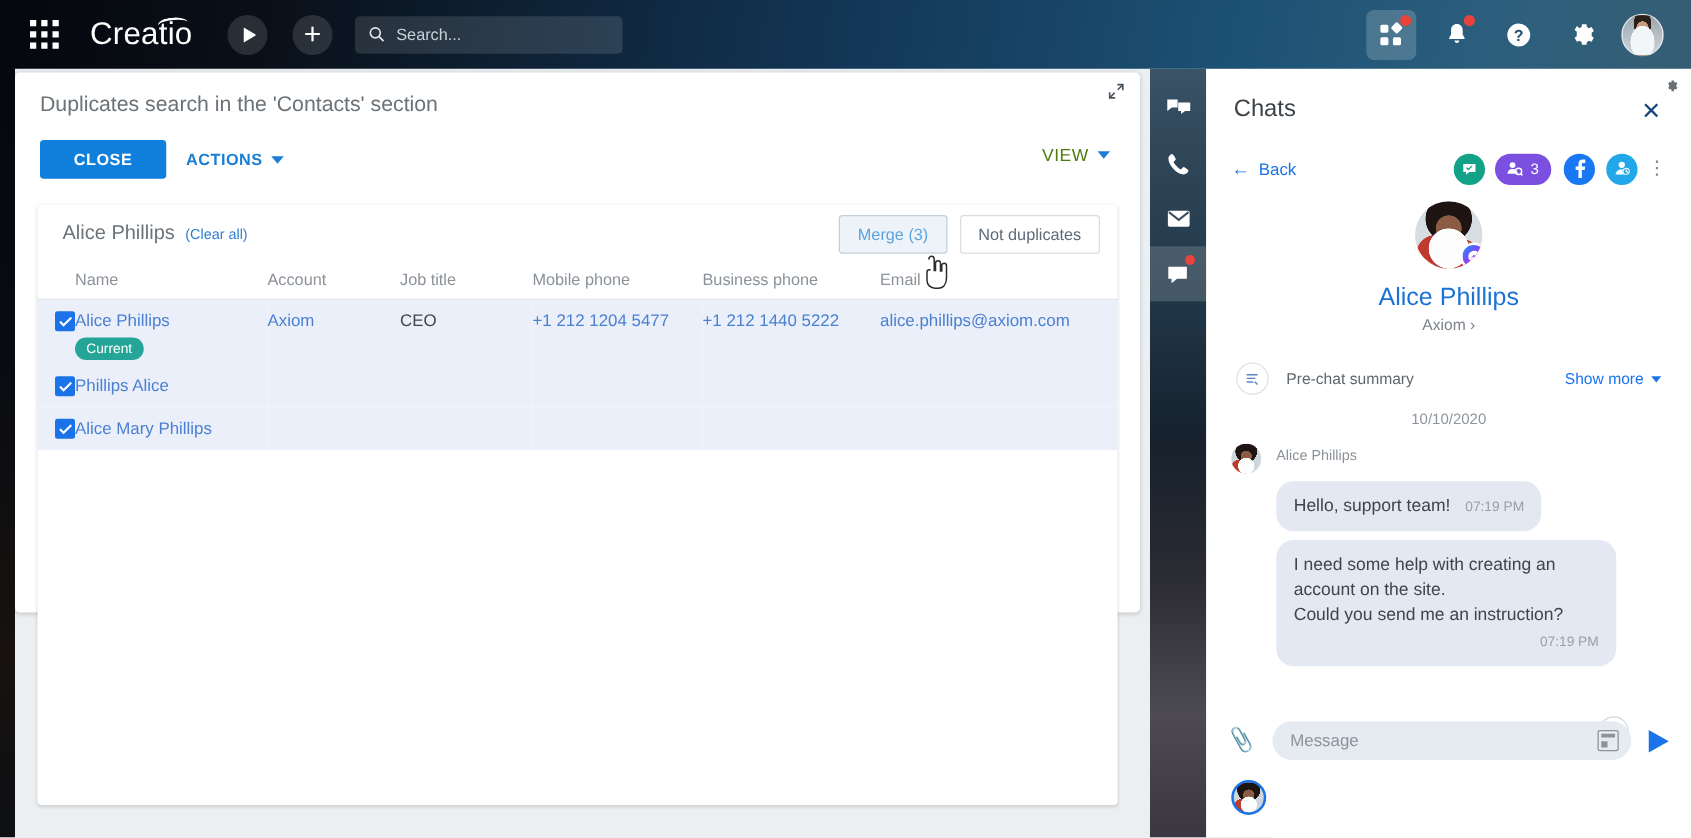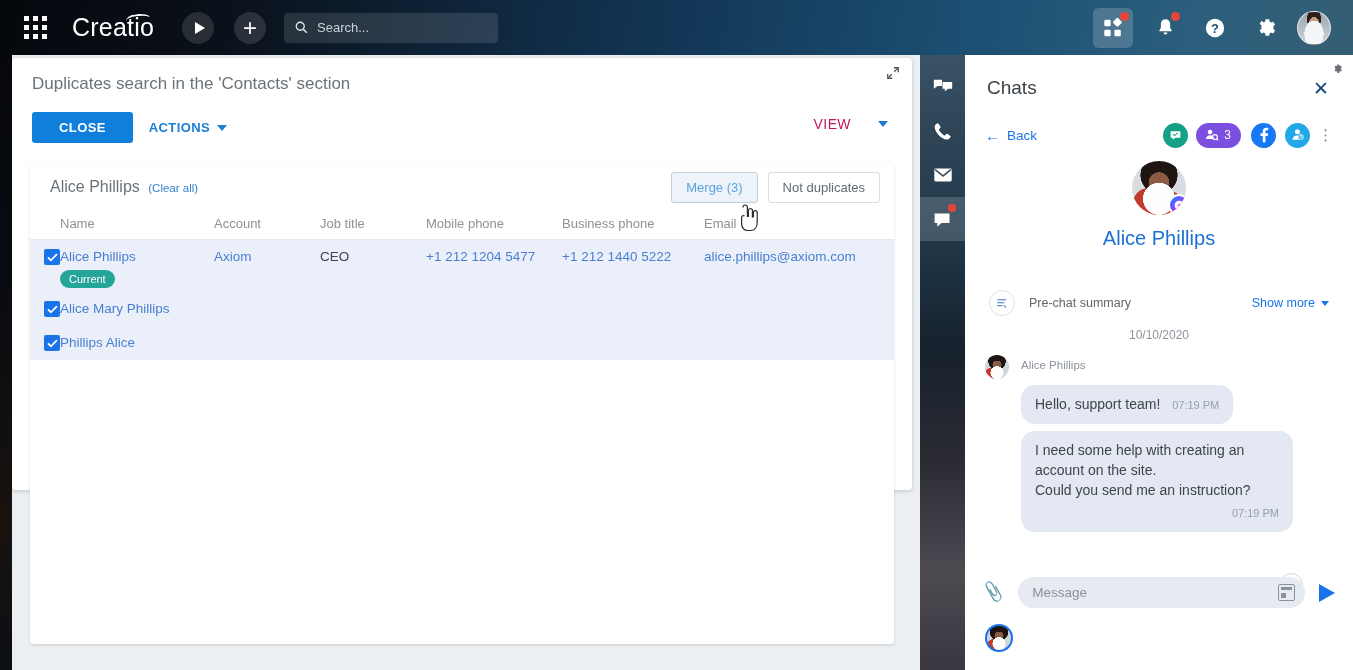--- a/index.html
+++ b/index.html
@@ -78,23 +78,23 @@
   .modal-tools { position: absolute; left: 20px; top: 54px; display:flex; align-items:center; }
   .btn-close {
     background: #0f7fdb; color:#fff; border:0; border-radius:3px;
     font-size: 13px; font-weight: bold; letter-spacing:.4px; padding: 8px 27px; cursor:pointer;
     font-family:"Liberation Sans",sans-serif;
   }
   .btn-actions { margin-left: 16px; color:#1a7fd4; font-size:13px; font-weight:bold;
     letter-spacing:.4px; cursor:pointer; display:flex; align-items:center; background:none;border:0;
     font-family:"Liberation Sans",sans-serif;}
   .caret { margin-left:7px; width:0;height:0;border-left:5px solid transparent;border-right:5px solid transparent;border-top:6px solid #1a7fd4;}
-  .btn-view { position:absolute; right: 24px; top: 58px; color:#be185d; font-size:14px;
+  .btn-view { position:absolute; right: 24px; top: 58px; color:#4d7c0f; font-size:14px;
     letter-spacing:.4px; cursor:pointer; display:flex; align-items:center; background:none;border:0;
-    font-family:"Liberation Sans",sans-serif;gap:20px;}
+    font-family:"Liberation Sans",sans-serif;}
 
   
   .dup-card { position:absolute; left:18px; top:106px; width:864px; height:480px;
      background:#fff; border-radius:3px; box-shadow: 0 1px 3px rgba(0,0,0,.14); }
   .dup-head { position:relative; height:46px; padding: 14px 0 0 20px; }
   .dup-group { font-size:16px; color:#6b7278; }
   .dup-clear { font-size:11.5px; color:#2f7fd1; margin-left:4px; cursor:pointer; }
   .dup-actions { position:absolute; right:14px; top:8px; display:flex; }
   .pill {
     font-size:13px; padding:7px 14px; border-radius:3px; background:#fff; cursor:pointer;
@@ -376,39 +376,39 @@
 
           <tr class="rowsel">
             <td class="col-cb">
               <div class="cb">
                 <svg width="11" height="11" viewBox="0 0 12 12">
                   <path d="M1.6 6.3l2.6 2.7L10.4 2.8" fill="none" stroke="#fff" stroke-width="1.9" stroke-linecap="round"></path>
                 </svg>
               </div>
             </td>
             <td>
-              <span class="lnk">Alice Mary Phillips</span>
+              <span class="lnk">Phillips Alice</span>
             </td>
             <td></td>
             <td></td>
             <td></td>
             <td></td>
             <td></td>
           </tr>
 
           <tr class="rowsel">
             <td class="col-cb">
               <div class="cb">
                 <svg width="11" height="11" viewBox="0 0 12 12">
                   <path d="M1.6 6.3l2.6 2.7L10.4 2.8" fill="none" stroke="#fff" stroke-width="1.9" stroke-linecap="round"></path>
                 </svg>
               </div>
             </td>
             <td>
-              <span class="lnk">Phillips Alice</span>
+              <span class="lnk">Alice Mary Phillips</span>
             </td>
             <td></td>
             <td></td>
             <td></td>
             <td></td>
             <td></td>
           </tr>
         </tbody>
       </table>
     </div>
@@ -495,20 +495,24 @@
 
     <div class="contact-block">
       <div class="c-avatar">
         <div class="mbadge">
           <svg width="13" height="13" viewBox="0 0 24 24">
             <path fill="#fff" d="M12 3C6.9 3 3 6.8 3 11.5c0 2.6 1.2 4.9 3.2 6.4V21l2.9-1.6c.9.25 1.9.4 2.9.4 5.1 0 9-3.8 9-8.3S17.1 3 12 3zm1 11-2.3-2.4L6.3 14l5-5.3 2.4 2.4 4.3-2.4z"></path>
           </svg>
         </div>
       </div>
       <div class="c-name">Alice Phillips</div>
+      <div class="c-acct">
+        <span>Axiom</span>
+        <span>›</span>
+      </div>
     </div>
 
     <div class="summary-row">
       <div class="sum-ico">
         <svg width="14" height="14" viewBox="0 0 24 24">
           <line x1="4" y1="6.5" x2="19" y2="6.5" stroke="#5b85c4" stroke-width="2"></line>
           <line x1="4" y1="11.5" x2="16" y2="11.5" stroke="#5b85c4" stroke-width="2"></line>
           <line x1="4" y1="16.5" x2="13" y2="16.5" stroke="#5b85c4" stroke-width="2"></line>
           <path d="M15 16 19 20" stroke="#5b85c4" stroke-width="2"></path>
         </svg>

